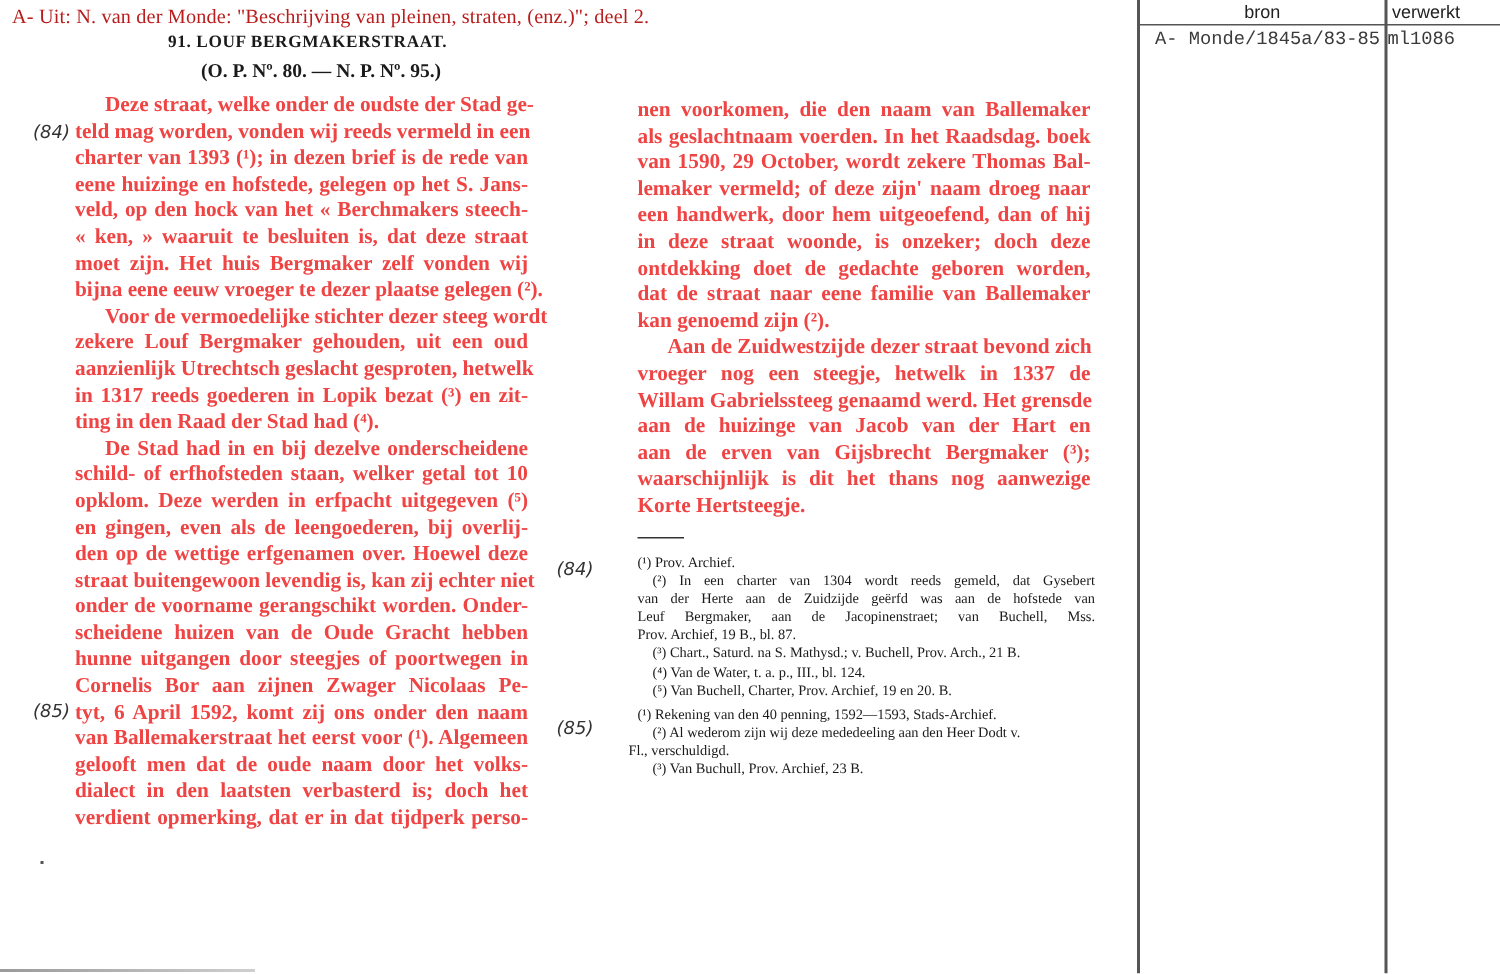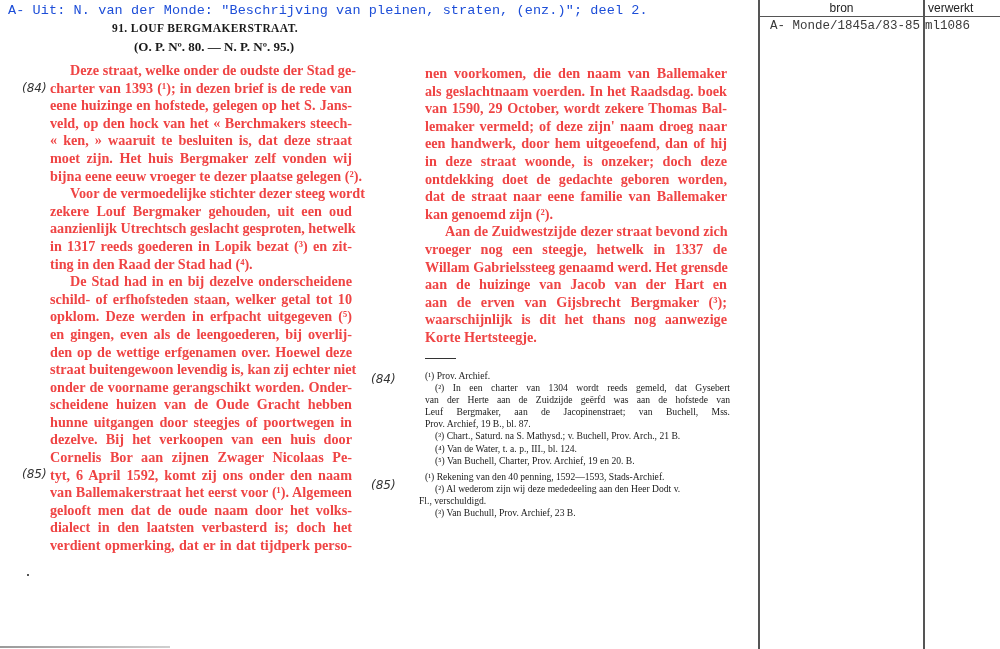--- a/index.html
+++ b/index.html
@@ -11,23 +11,23 @@
       width: 1000px;
       height: 649px;
       position: relative;
       overflow: hidden;
       color: #1a1a1a;
     }
     .header-line {
       position: absolute;
       left: 8px;
       top: 3px;
-      font-family: Liberation Mono, monospace;
+      font-family: Liberation Serif, serif;
       font-size: 13.5px;
-      color: #1d4ed8;
+      color: #b91c1c;
       letter-spacing: 0.1px;
       white-space: nowrap;
     }
     .page {
       position: absolute;
       left: 0;
       top: 0;
       width: 760px;
       height: 649px;
     }
@@ -179,41 +179,41 @@
   <div class="title">91.  LOUF BERGMAKERSTRAAT.</div>
   <div class="subtitle">(O. P. Nº. 80. — N. P. Nº. 95.)</div>
 
   <span class="margin-note" style="left:22px; top:81px;">(84)</span>
   <span class="margin-note" style="left:22px; top:467px;">(85)</span>
   <span class="margin-note" style="left:371px; top:372px;">(84)</span>
   <span class="margin-note" style="left:371px; top:478px;">(85)</span>
 
   <div class="col col-left">
     <span class="ln indent">Deze straat, welke onder de oudste der Stad ge-</span>
+    <span class="ln">teld mag worden, vonden wij reeds vermeld in een</span>
     <span class="ln">charter van 1393 (¹); in dezen brief is de rede van</span>
     <span class="ln">eene huizinge en hofstede, gelegen op het S. Jans-</span>
     <span class="ln">veld, op den hock van het « Berchmakers steech-</span>
     <span class="ln">« ken, » waaruit te besluiten is, dat deze straat</span>
     <span class="ln">moet zijn.  Het huis Bergmaker zelf vonden wij</span>
     <span class="ln">bijna eene eeuw vroeger te dezer plaatse gelegen (²).</span>
     <span class="ln indent">Voor de vermoedelijke stichter dezer steeg wordt</span>
     <span class="ln">zekere Louf Bergmaker gehouden, uit een oud</span>
     <span class="ln">aanzienlijk Utrechtsch geslacht gesproten, hetwelk</span>
     <span class="ln">in 1317 reeds goederen in Lopik bezat (³) en zit-</span>
     <span class="ln last">ting in den Raad der Stad had (⁴).</span>
     <span class="ln indent">De Stad had in en bij dezelve onderscheidene</span>
     <span class="ln">schild- of erfhofsteden staan, welker getal tot 10</span>
     <span class="ln">opklom.  Deze werden in erfpacht uitgegeven (⁵)</span>
     <span class="ln">en gingen, even als de leengoederen, bij overlij-</span>
     <span class="ln">den op de wettige erfgenamen over.  Hoewel deze</span>
     <span class="ln">straat buitengewoon levendig is, kan zij echter niet</span>
     <span class="ln">onder de voorname gerangschikt worden.  Onder-</span>
     <span class="ln">scheidene huizen van de Oude Gracht hebben</span>
     <span class="ln">hunne uitgangen door steegjes of poortwegen in</span>
-    <span class="ln">dezelve.  Bij het verkoopen van een huis door</span>
     <span class="ln">Cornelis Bor aan zijnen Zwager Nicolaas Pe-</span>
     <span class="ln">tyt, 6 April 1592, komt zij ons onder den naam</span>
     <span class="ln">van Ballemakerstraat het eerst voor (¹).  Algemeen</span>
     <span class="ln">gelooft men dat de oude naam door het volks-</span>
     <span class="ln">dialect in den laatsten verbasterd is; doch het</span>
     <span class="ln">verdient opmerking, dat er in dat tijdperk perso-</span>
   </div>
 
   <div class="col col-right">
     <span class="ln">nen voorkomen, die den naam van Ballemaker</span>

